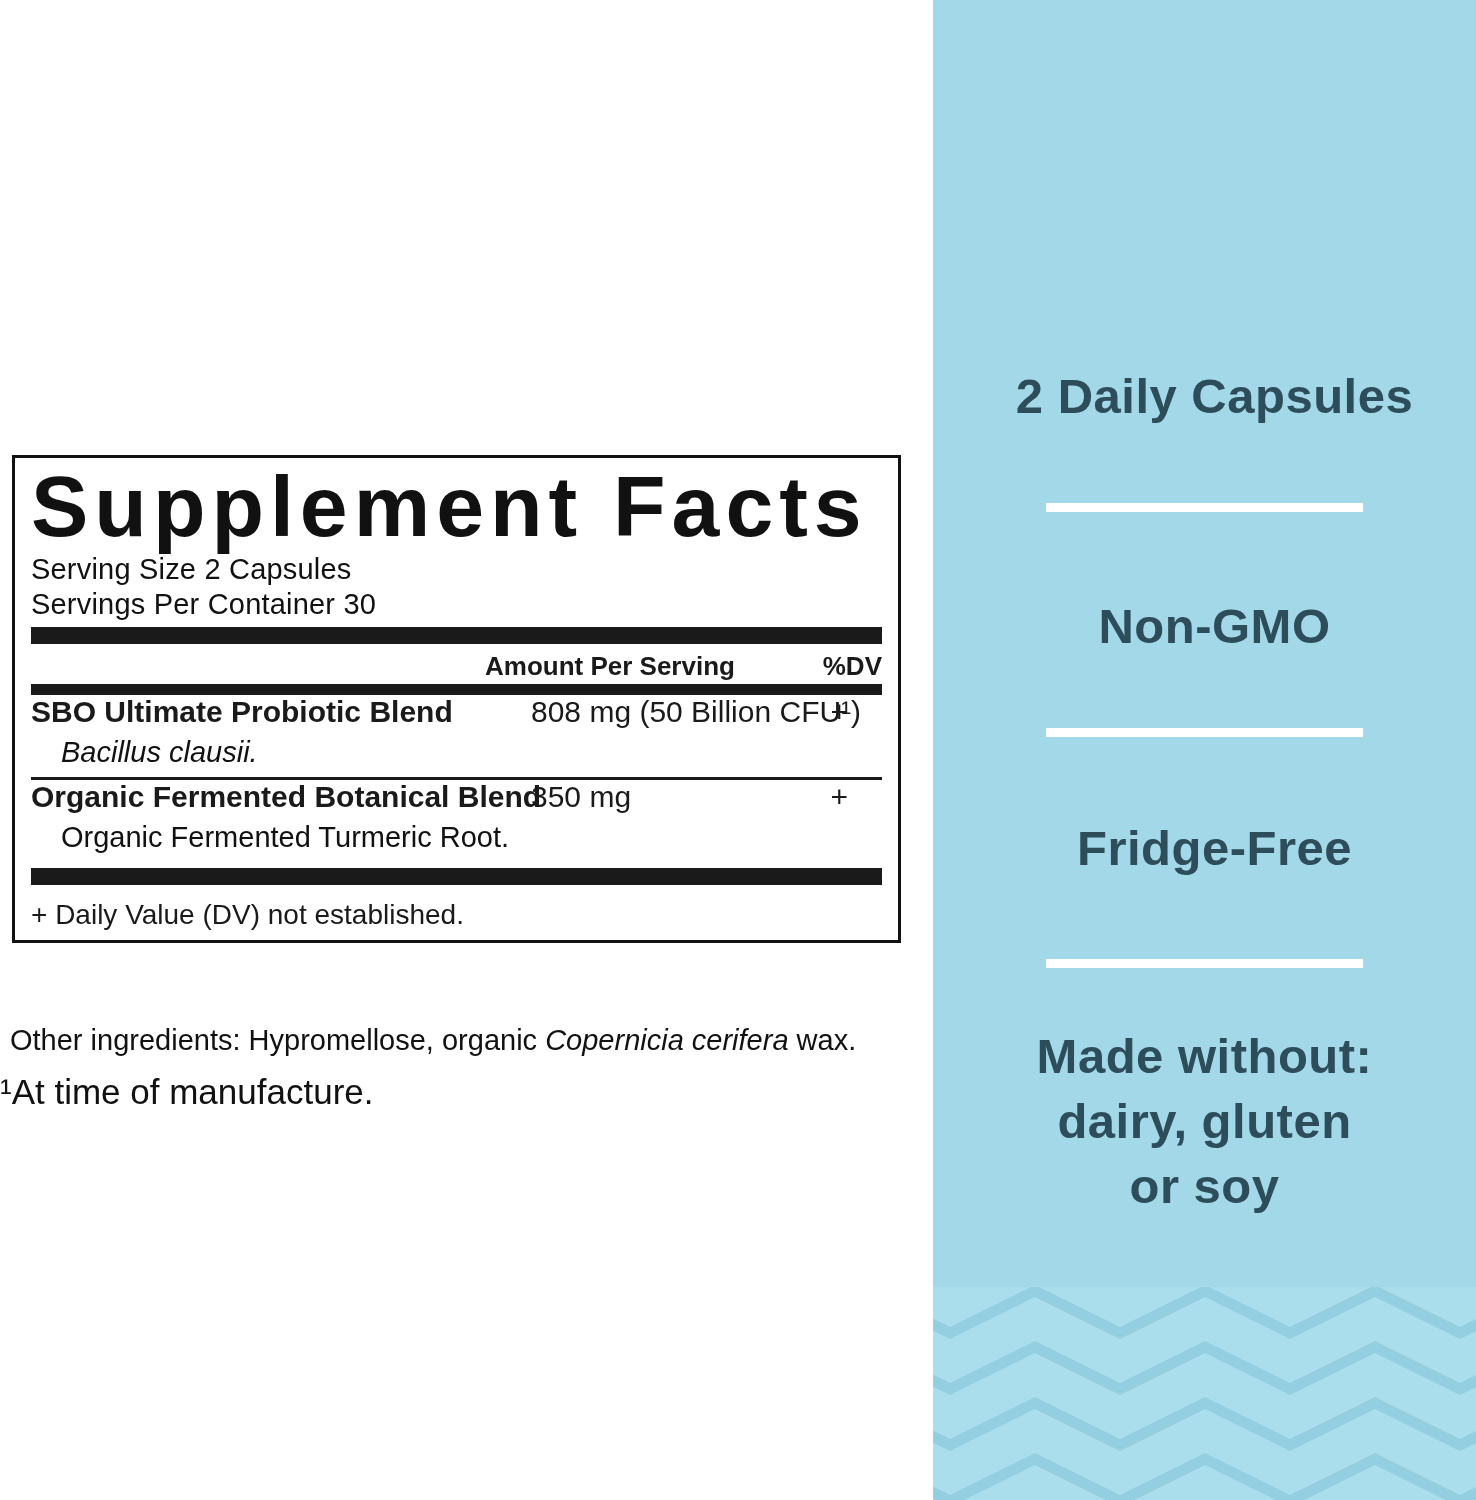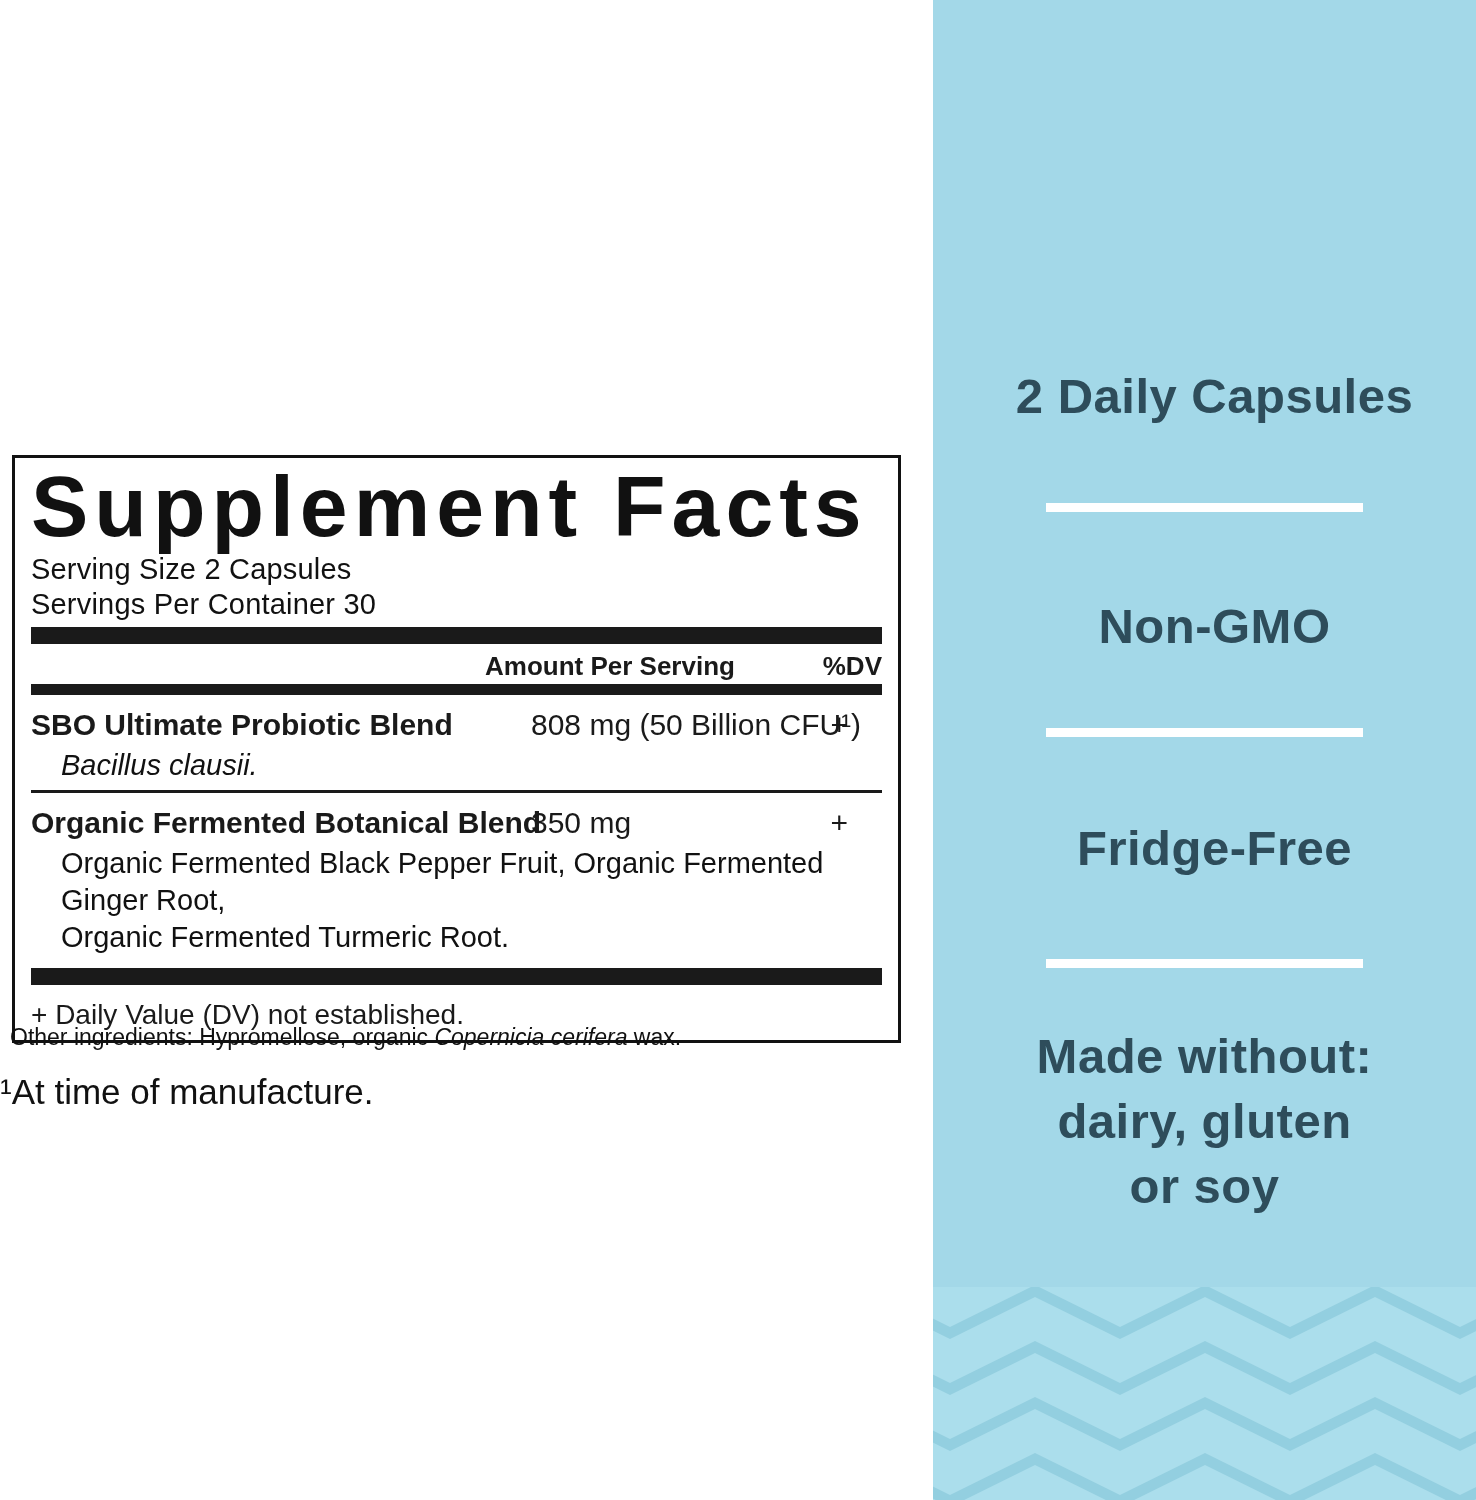--- a/index.html
+++ b/index.html
@@ -24,30 +24,30 @@
   .serving-line { font-size: 29px; line-height: 35px; color: #111; letter-spacing: 0.2px; }
 
   .rule-thick { height: 17px; background: #1a1a1a; margin-top: 5px; }
   .rule-med   { height: 11px; background: #1a1a1a; }
   .rule-thin  { height: 3px;  background: #1a1a1a; margin-top: 6px; }
 
   .col-header { position: relative; height: 40px; }
   .col-header .amt-hdr { position: absolute; left: 454px; top: 7px; font-weight: bold; font-size: 26px; }
   .col-header .dv-hdr  { position: absolute; right: 0; top: 7px; font-weight: bold; font-size: 26px; }
 
-  .ing-row { position: relative; margin-top: 13px; line-height: 34px; }
+  .ing-row { position: relative; line-height: 34px; }
   .ing-row .ing-name { font-weight: bold; font-size: 30px; }
   .ing-row .ing-amount { position: absolute; left: 500px; top: 0; font-size: 30px; white-space: nowrap; }
   .ing-row .ing-dv { position: absolute; right: 34px; top: 0; font-size: 30px; }
   .ing-detail { margin-left: 30px; font-size: 29px; line-height: 37px; color: #111; }
   .ing-detail.italic { font-style: italic; }
 
   .dv-footnote { margin-top: 13px; font-size: 28px; line-height: 34px; }
 
-  .other-ingredients { position: absolute; left: 10px; top: 1024px; font-size: 23px; color: #111; }
+  .other-ingredients { position: absolute; left: 10px; top: 1024px; font-size: 29px; color: #111; }
   .other-ingredients .lat { font-style: italic; }
   .mfg-note { position: absolute; left: 0; top: 1072px; font-size: 35px; color: #111; }
 
   
   .info-panel { position: absolute; left: 933px; top: 0; width: 543px; height: 1500px; background: #a3d8e8; overflow: hidden; }
   .claim {
     position: absolute; left: 0; width: 563px; text-align: center;
     font-weight: bold; color: #2e4d5b; font-size: 49px; letter-spacing: 0.5px; white-space: nowrap;
   }
   .claim.c1 { top: 368px; }
@@ -92,21 +92,20 @@
       </div>
       <div class="ing-detail italic">Bacillus clausii.</div>
 
       <div class="rule-thin"></div>
 
       <div class="ing-row">
         <span class="ing-name">Organic Fermented Botanical Blend</span>
         <span class="ing-amount">350 mg</span>
         <span class="ing-dv">+</span>
       </div>
-      <div class="ing-detail">Organic Fermented Black Pepper Fruit, Organic Fermented Ginger Root,</div>
       <div class="ing-detail">Organic Fermented Turmeric Root.</div>
 
       <div class="rule-thick" style="margin-top:12px;"></div>
 
       <div class="dv-footnote">+ Daily Value (DV) not established.</div>
     </div>
 
     <div class="other-ingredients">
       <span>Other ingredients: Hypromellose, organic </span><span class="lat">Copernicia cerifera</span><span> wax.</span>
     </div>

